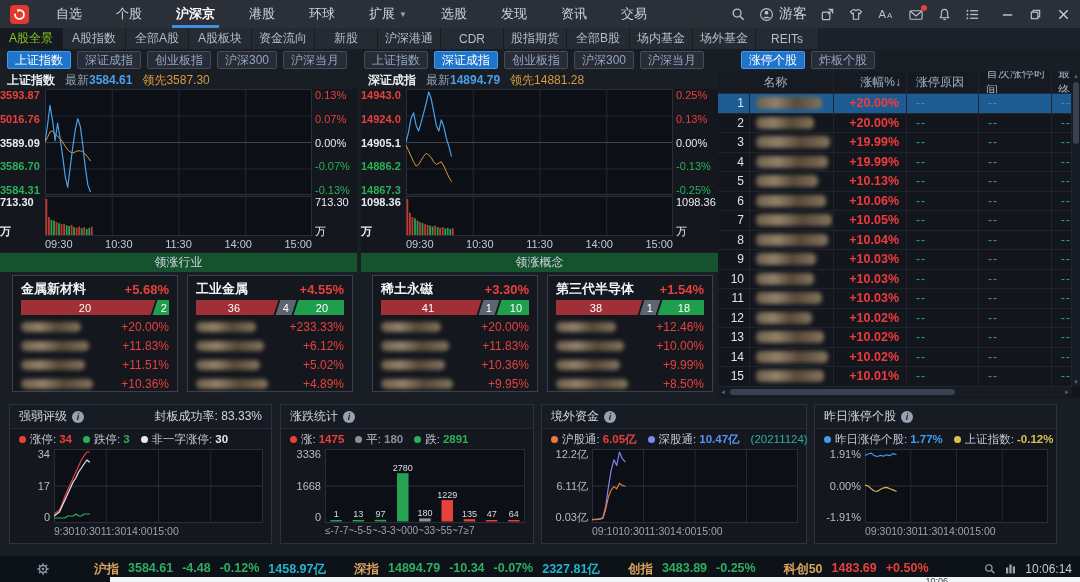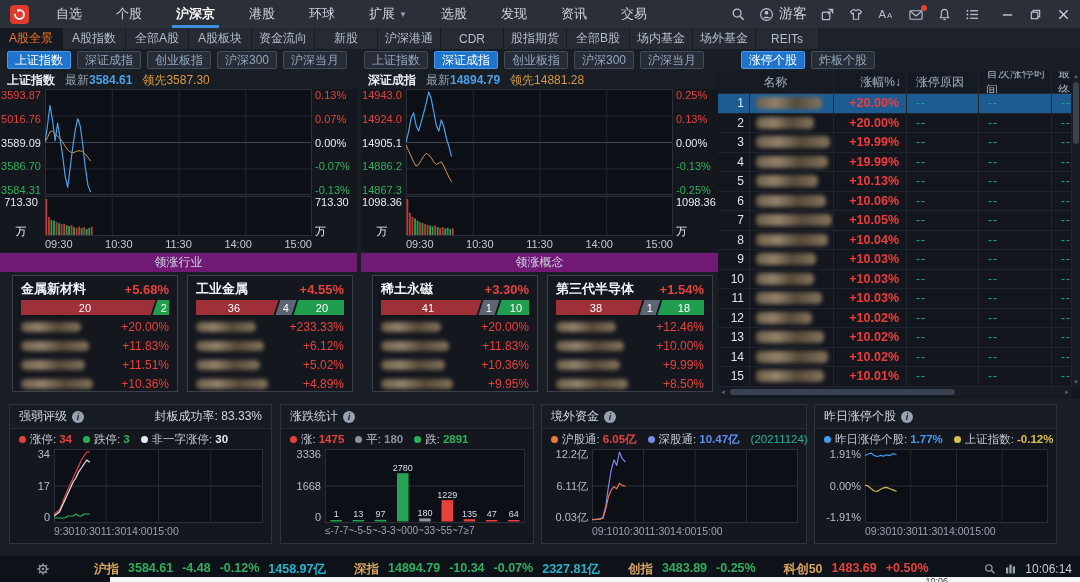--- a/index.html
+++ b/index.html
@@ -14,48 +14,48 @@
   .mitem.active::after{content:"";position:absolute;left:13px;right:13px;bottom:0;height:3px;background:#3e8fdd;}
   .caret{font-size:8px;margin-left:4px;color:#9aa3b2;}
   .mright{margin-left:auto;display:flex;align-items:center;gap:13px;padding-right:2px;}
   .ticon{display:flex;align-items:center;position:relative;}
   .user{display:flex;align-items:center;gap:5px;font-size:14px;color:#ced4dd;}
   .badge{position:absolute;top:-2px;right:-3px;width:6px;height:6px;border-radius:50%;background:#e8413c;}
   .winbtns{display:flex;gap:15px;margin-left:8px;}
   
   .tabbar{position:absolute;top:28px;left:0;right:0;height:21px;background:#1d212a;display:flex;}
   .tab{width:63px;display:flex;align-items:center;justify-content:center;font-size:12px;color:#b6bec9;background:#262a33;border-right:1px solid #181c23;box-sizing:border-box;white-space:nowrap;}
-  .tab.active{background:#151921;color:#f97316;}
+  .tab.active{background:#151921;color:#84cc16;}
   
   .subtabs{position:absolute;top:49px;left:0;width:718px;height:22px;display:flex;align-items:center;padding-left:7px;box-sizing:border-box;}
   .stgroup{display:flex;gap:6px;}
   .stgroup.mid{position:absolute;left:364px;}
   .stbtn{height:16px;padding:0 7px;display:flex;align-items:center;font-size:12px;color:#93a6bd;background:#272c36;border:1px solid #444c5a;border-radius:2px;white-space:nowrap;}
   .stbtn.active{background:#1f74cc;border-color:#4a97e8;color:#fff;}
   
   .charts{position:absolute;top:71px;left:0;width:718px;height:181px;display:flex;gap:4px;}
   .ichart{width:357px;background:#14171d;}
   .ichead{height:18px;display:flex;align-items:center;gap:10px;font-size:12px;padding-left:7px;background:#191d24;}
   .iname{color:#e8edf3;font-weight:bold;}
   .llabel{color:#94a0b2;}
   .lval{color:#4aa0e8;font-weight:bold;}
   .ilead{color:#d99b3c;}
   .ibody{display:flex;}
   .ycol{width:45px;font-size:11px;box-sizing:border-box;}
-  .ycol.left{text-align:center;padding-right:3px;}
+  .ycol.left{text-align:left;padding-right:3px;font-weight:bold;}
   .ycol.right{text-align:left;padding-left:3px;}
   .yticks{height:106px;display:flex;flex-direction:column;justify-content:space-between;line-height:11px;padding-top:1px;}
   .yvol{height:40px;display:flex;flex-direction:column;justify-content:space-between;margin-top:1px;line-height:11px;}
   .c-r{color:#e8413c;} .c-w{color:#e9edf3;} .c-g{color:#2bb05a;}
   .plotcol{width:267px;display:flex;flex-direction:column;}
   svg.price{display:block;height:106px;} svg.vol{display:block;height:40px;margin-top:1px;}
   .xlabels{height:15px;display:flex;justify-content:space-between;font-size:11px;color:#c3cad6;padding-top:2px;}
   
   .secheads{position:absolute;top:253px;left:0;width:718px;height:19px;display:flex;gap:4px;}
-  .sechead{width:357px;background:#701a75;display:flex;align-items:center;justify-content:center;font-size:12px;color:#cdd4df;}
+  .sechead{width:357px;background:#14532d;display:flex;align-items:center;justify-content:center;font-size:12px;color:#cdd4df;}
   .cards{position:absolute;top:275px;left:0;width:718px;display:flex;}
   .card{width:166px;height:117px;background:#14171e;border:1px solid #39404c;padding:3px 8px 0;box-sizing:border-box;}
   .card:nth-child(1){margin-left:12px;} .card:nth-child(2){margin-left:9px;}
   .card:nth-child(3){margin-left:19px;} .card:nth-child(4){margin-left:9px;}
   .cardtitle{display:flex;justify-content:space-between;align-items:center;height:20px;font-size:13px;font-weight:bold;}
   .cname{color:#f0f3f7;} .cpct{color:#e8413c;}
   .cbar{height:15px;display:flex;overflow:hidden;margin:1px 0 2px;font-size:11px;color:#fff;}
   .cseg{display:flex;align-items:center;justify-content:center;transform:skewX(-18deg);margin-right:2px;}
   .cseg>span{transform:skewX(18deg);display:block;}
   .cseg:first-child{margin-left:-4px;} .cseg:last-child{margin-right:-4px;}

